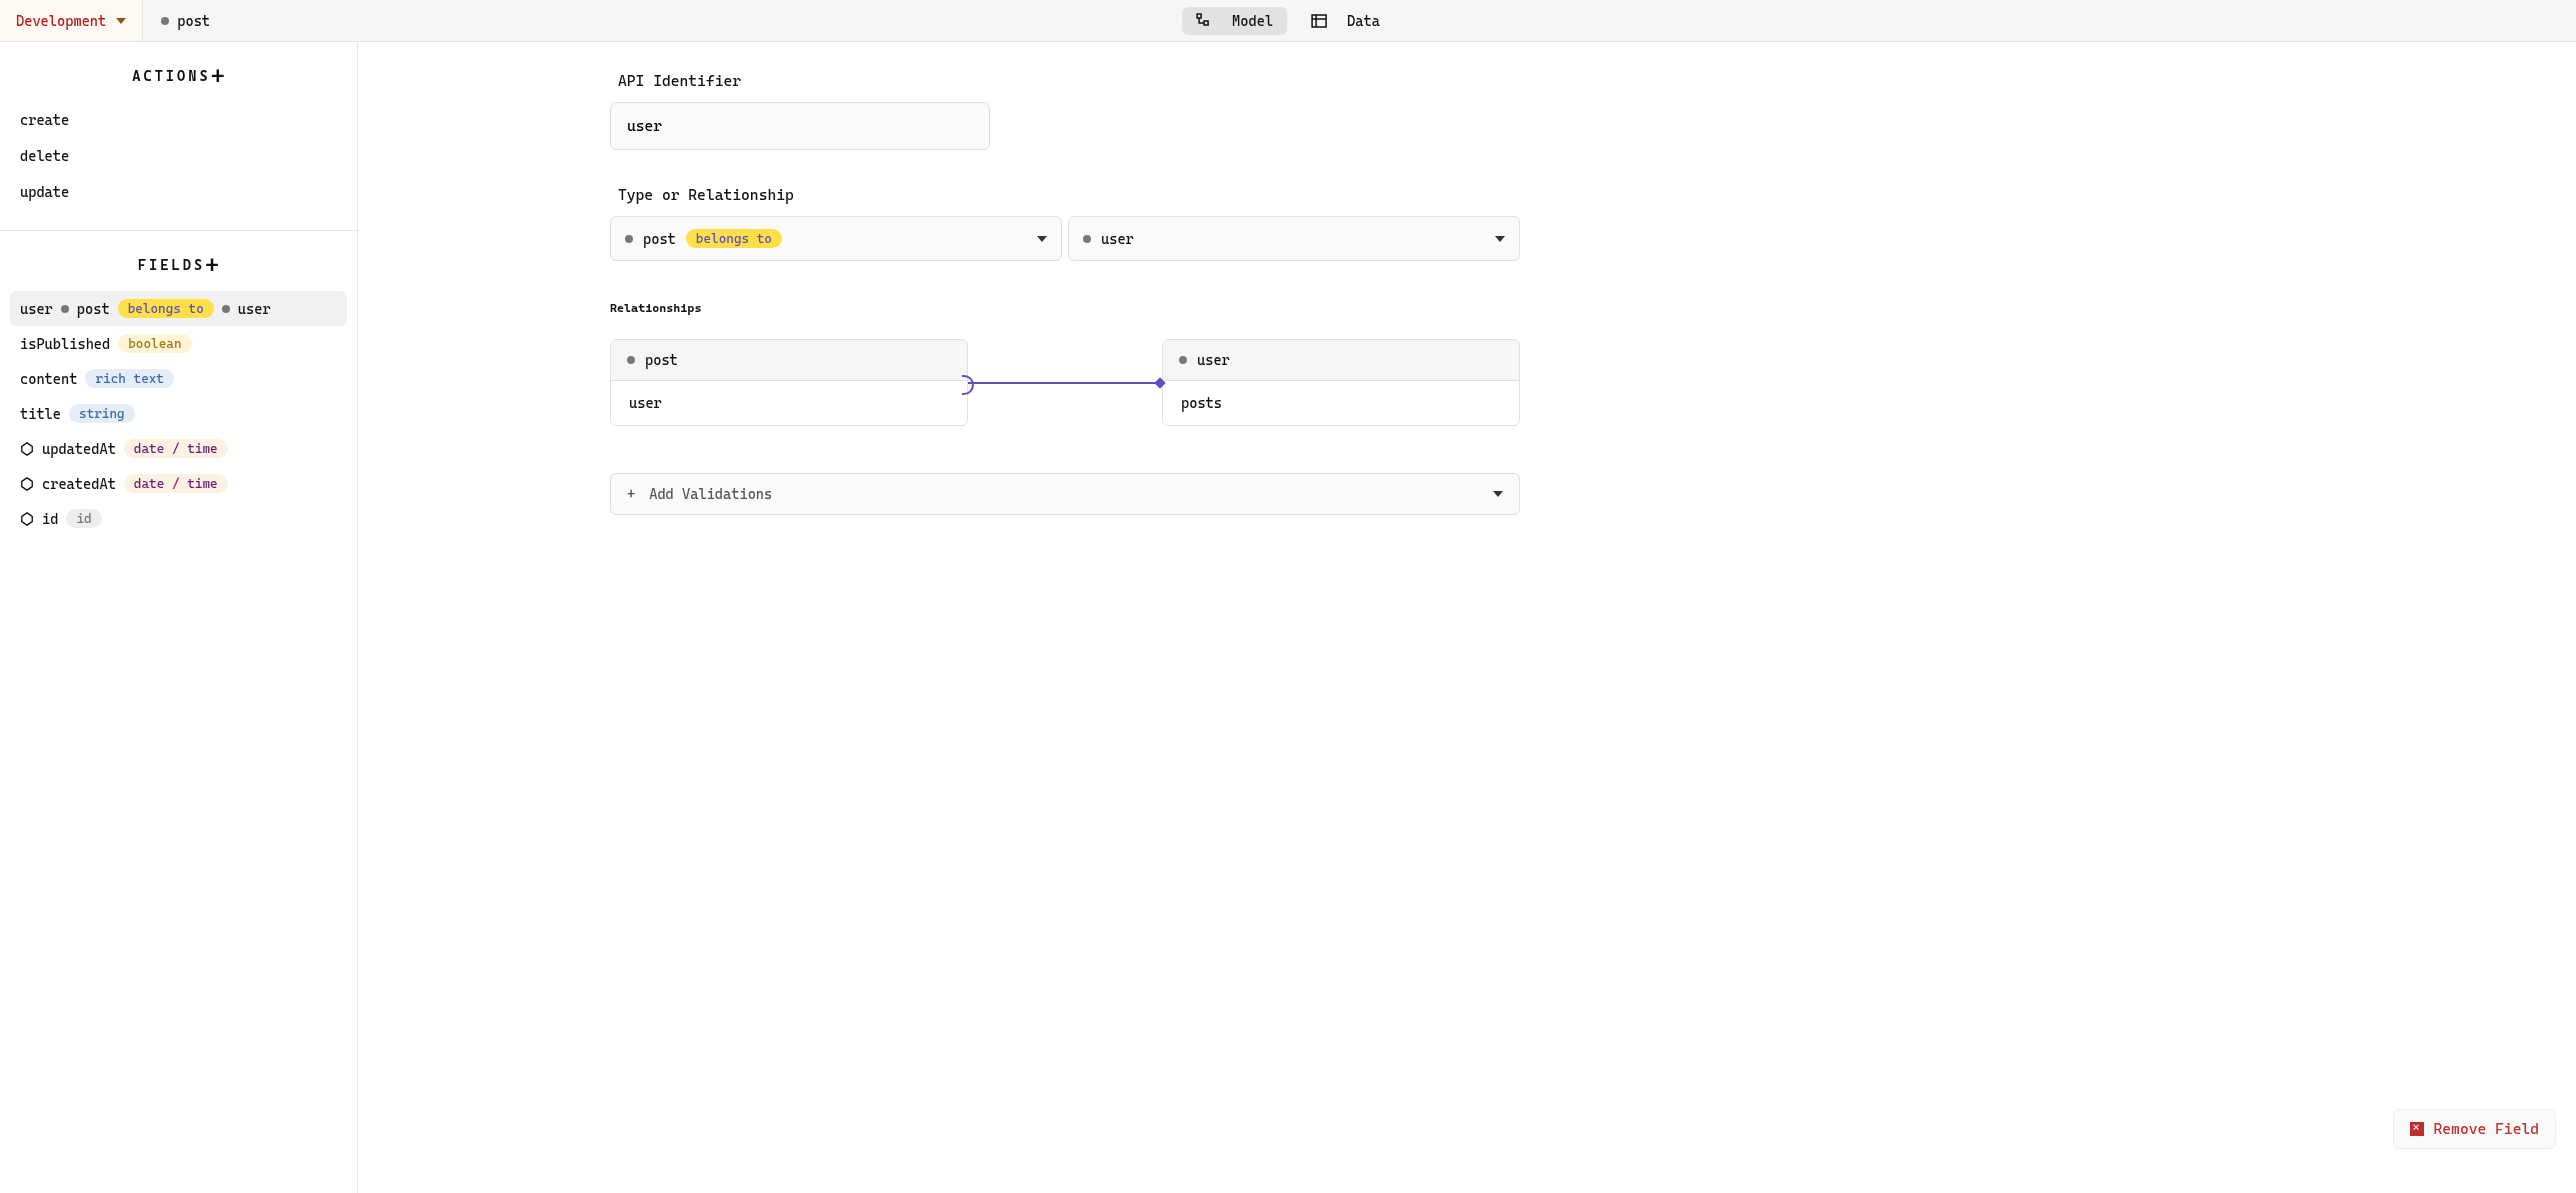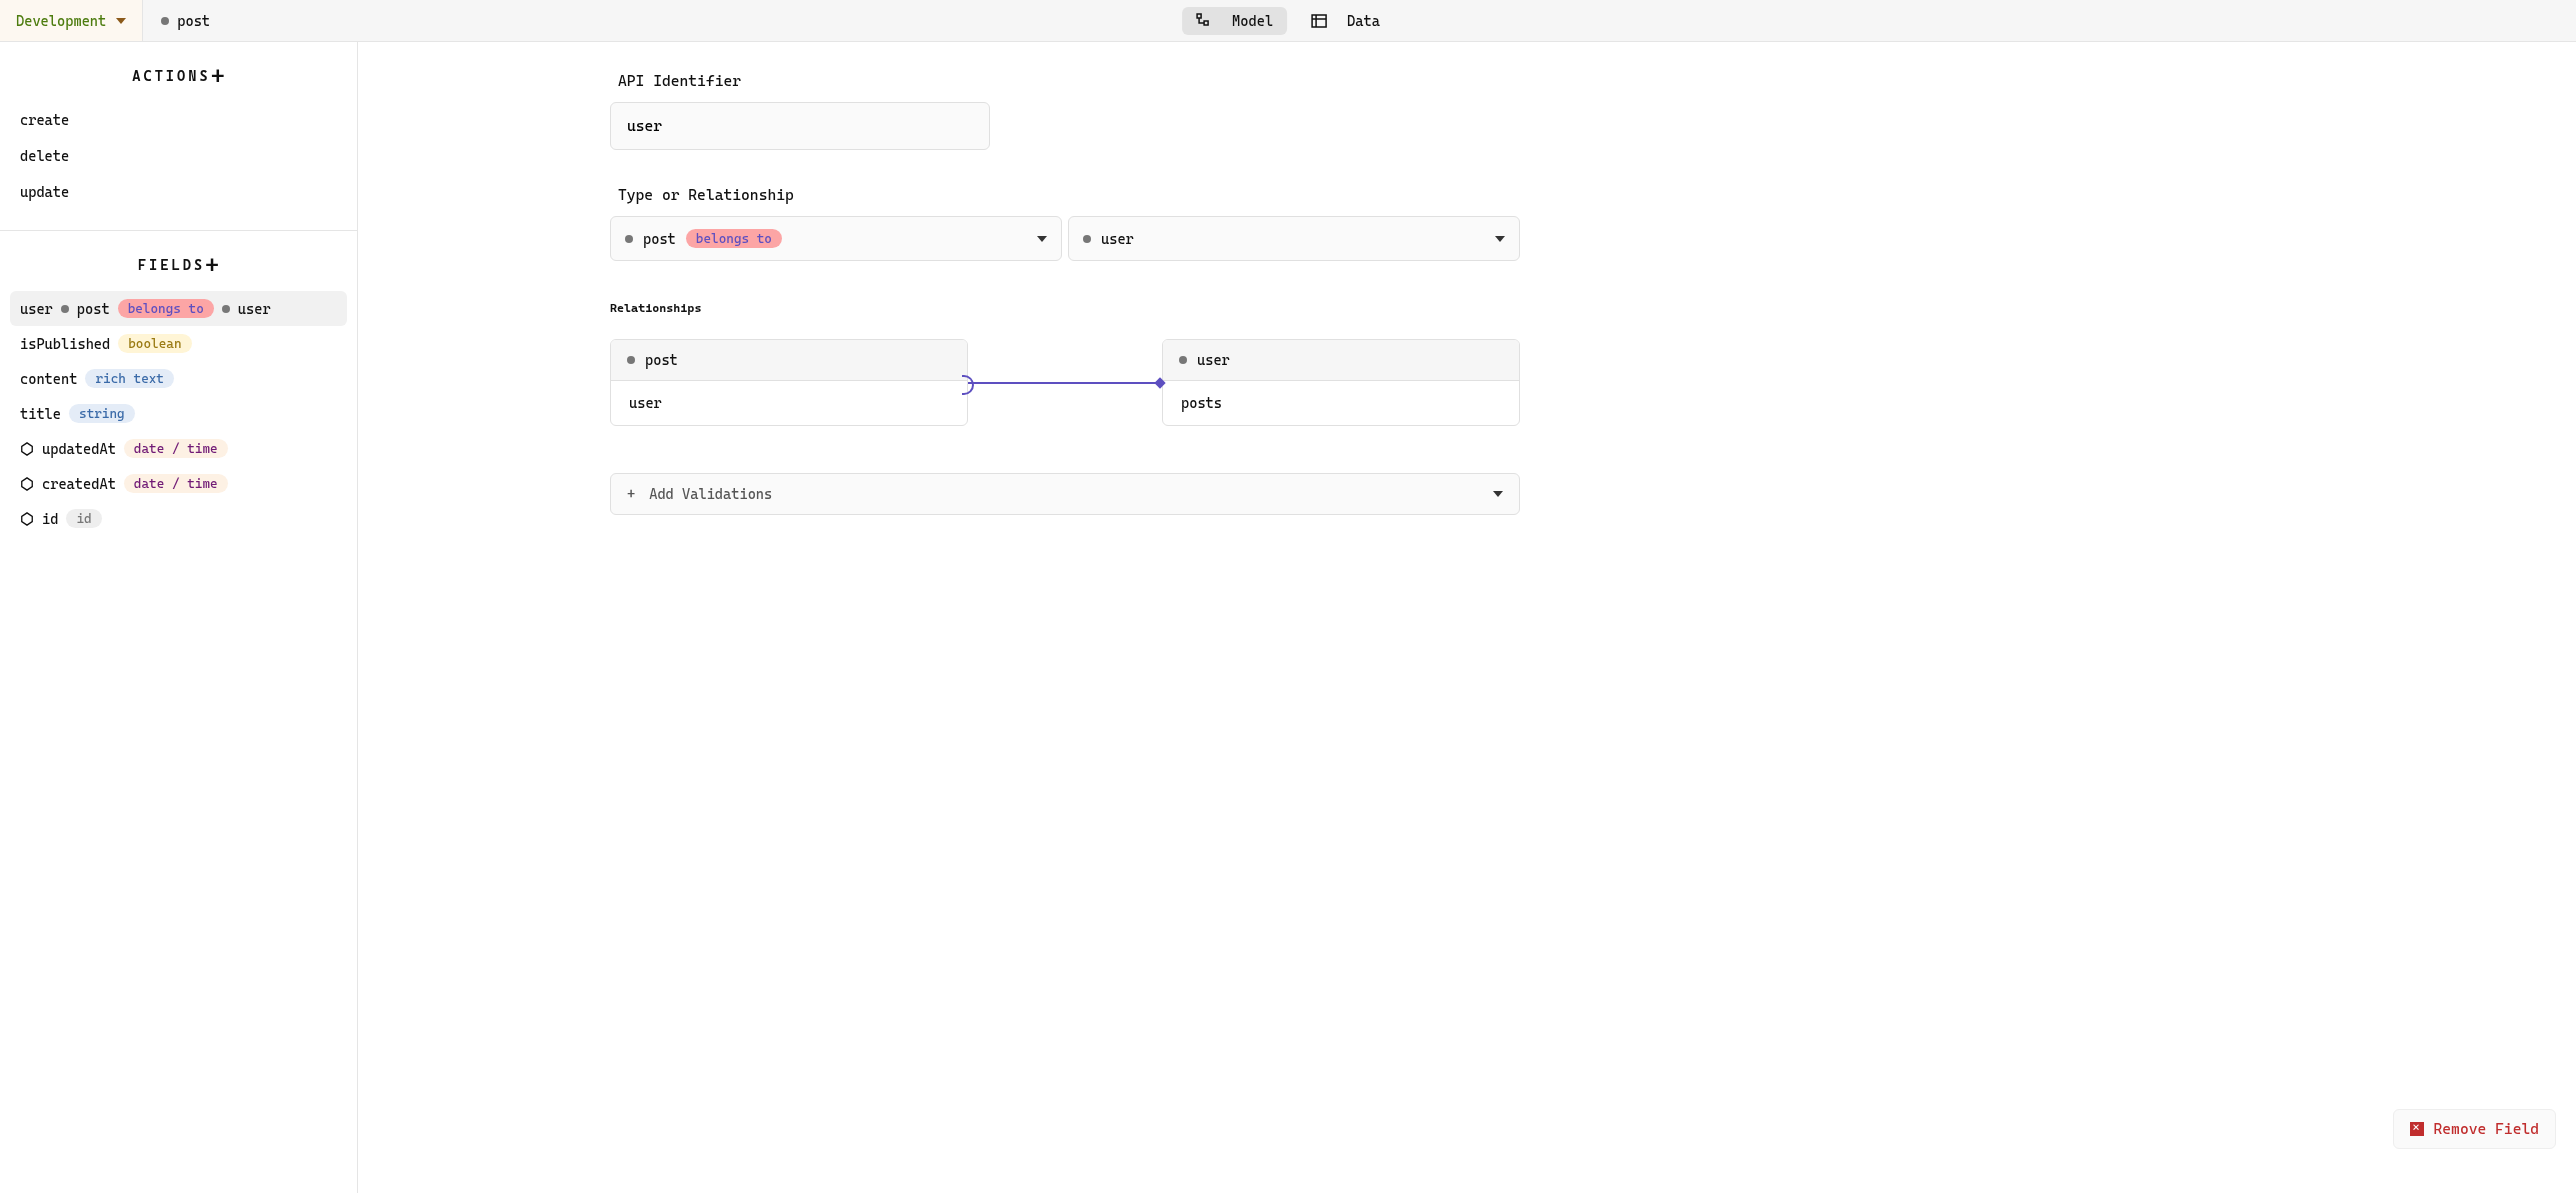--- a/index.html
+++ b/index.html
@@ -19,21 +19,21 @@
   border-bottom: 1px solid #e5e5e5;
 }
 .env-selector {
   display: flex;
   align-items: center;
   gap: 10px;
   padding: 0 16px;
   height: 100%;
   background: #fdf8f1;
   border-right: 1px solid #e5e5e5;
-  color: #4d7c0f;
+  color: #b91c1c;
   cursor: pointer;
 }
 .env-caret {
   width: 0; height: 0;
   border-left: 5px solid transparent;
   border-right: 5px solid transparent;
   border-top: 6px solid #8c5a1a;
 }
 .breadcrumb {
   display: flex;
@@ -118,21 +118,21 @@
   border-radius: 6px;
   margin: 0 10px;
   padding: 8px 10px;
 }
 .badge {
   display: inline-block;
   padding: 2px 10px;
   border-radius: 12px;
   font-size: 13px;
 }
-.badge-purple { background: #fca5a5; color: #5d4fc0; }
+.badge-purple { background: #fde047; color: #5d4fc0; }
 .badge-yellow { background: #fff5d6; color: #9a7a13; }
 .badge-blue   { background: #e4ecf7; color: #3a6aa8; }
 .badge-orange { background: #fdf1e4; color: #701a75; }
 .badge-gray   { background: #eee; color: #777; }
 
 .sys-icon {
   width: 14px; height: 14px;
 }
 
 

